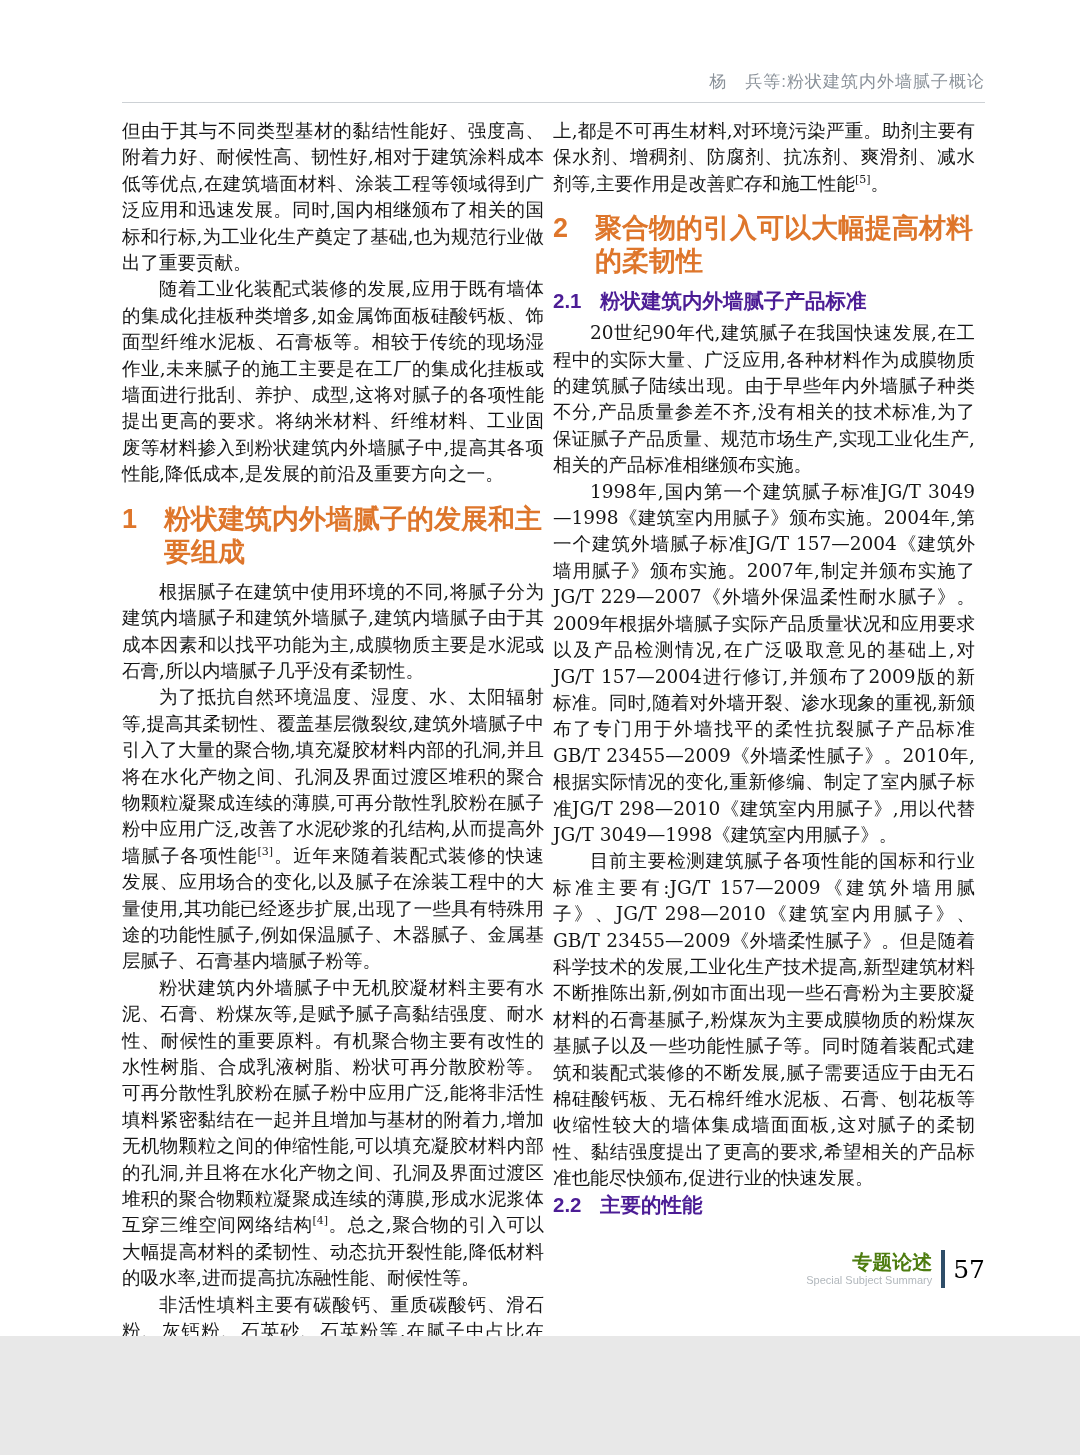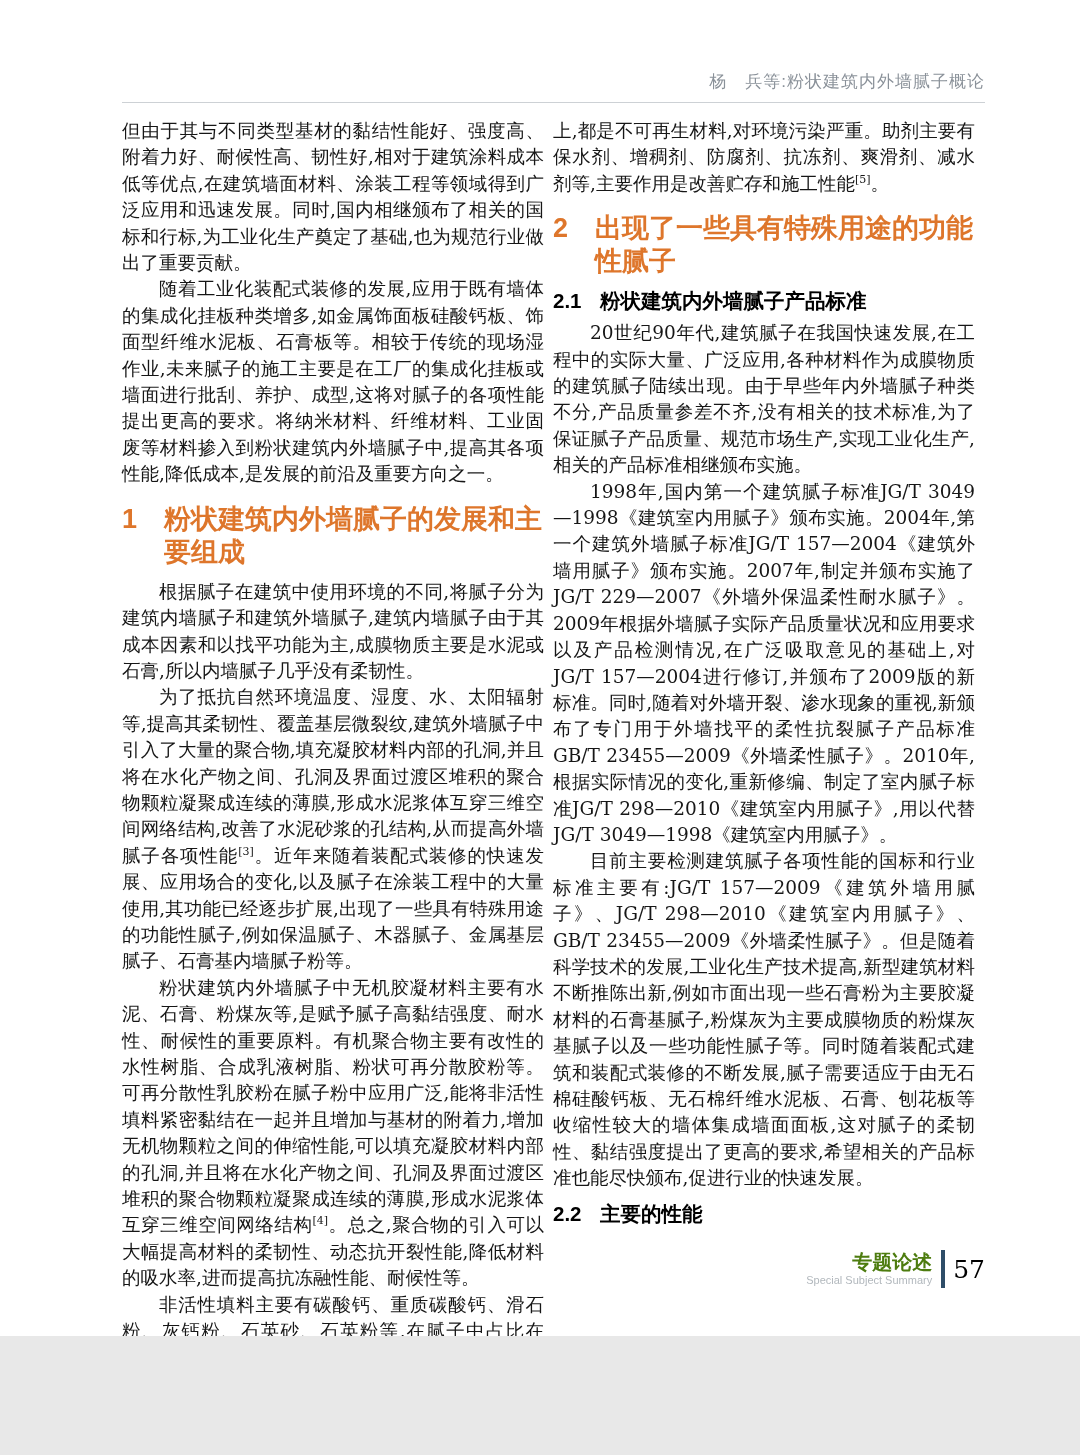--- a/index.html
+++ b/index.html
@@ -41,23 +41,23 @@
     font-family:"Liberation Sans","DejaVu Sans",sans-serif;
     font-weight:bold;color:#de762b;
     font-size:27px;line-height:33px;
     margin:15px 0 10px 0;
   }
   .sec-heading .num{flex:0 0 42px;}
   .sec-heading .txt{flex:1;}
   .subsec-heading{
     display:flex;
     font-family:"Liberation Sans","DejaVu Sans",sans-serif;
-    font-weight:bold;color:#000000;
+    font-weight:bold;color:#4c1d95;
     font-size:20.5px;line-height:25px;
-    margin:9px 0 7px 0;
+    margin:0 0 7px 0;
   }
   .subsec-heading .num{flex:0 0 47px;}
   .subsec-heading .txt{flex:1;}
   .page-footer{
     position:absolute;right:95px;bottom:48px;
     display:flex;align-items:center;
   }
   .footer-labels{
     display:flex;flex-direction:column;align-items:flex-end;
     margin-right:9px;
@@ -92,33 +92,33 @@
       <p class="body no-indent">但由于其与不同类型基材的黏结性能好、强度高、附着力好、耐候性高、韧性好,相对于建筑涂料成本低等优点,在建筑墙面材料、涂装工程等领域得到广泛应用和迅速发展。同时,国内相继颁布了相关的国标和行标,为工业化生产奠定了基础,也为规范行业做出了重要贡献。</p>
       <p class="body">随着工业化装配式装修的发展,应用于既有墙体的集成化挂板种类增多,如金属饰面板硅酸钙板、饰面型纤维水泥板、石膏板等。相较于传统的现场湿作业,未来腻子的施工主要是在工厂的集成化挂板或墙面进行批刮、养护、成型,这将对腻子的各项性能提出更高的要求。将纳米材料、纤维材料、工业固废等材料掺入到粉状建筑内外墙腻子中,提高其各项性能,降低成本,是发展的前沿及重要方向之一。</p>
 
       <div class="sec-heading">
         <span class="num">1</span>
         <span class="txt">粉状建筑内外墙腻子的发展和主要组成</span>
       </div>
 
       <p class="body">根据腻子在建筑中使用环境的不同,将腻子分为建筑内墙腻子和建筑外墙腻子,建筑内墙腻子由于其成本因素和以找平功能为主,成膜物质主要是水泥或石膏,所以内墙腻子几乎没有柔韧性。</p>
 
-      <p class="body"><span>为了抵抗自然环境温度、湿度、水、太阳辐射等,提高其柔韧性、覆盖基层微裂纹,建筑外墙腻子中引入了大量的聚合物,填充凝胶材料内部的孔洞,并且将在水化产物之间、孔洞及界面过渡区堆积的聚合物颗粒凝聚成连续的薄膜,形成水泥浆体互穿三维空间网络结构,改善了水泥砂浆的孔结构,从而提高外墙腻子各项性能</span><sup class="cite">[3]</sup><span>。近年来随着装配式装修的快速发展、应用场合的变化,以及腻子在涂装工程中的大量使用,其功能已经逐步扩展,出现了一些具有特殊用途的功能性腻子,例如保温腻子、木器腻子、金属基层腻子、石膏基内墙腻子粉等。</span></p>
+      <p class="body"><span>为了抵抗自然环境温度、湿度、水、太阳辐射等,提高其柔韧性、覆盖基层微裂纹,建筑外墙腻子中引入了大量的聚合物,填充凝胶材料内部的孔洞,并且将在水化产物之间、孔洞及界面过渡区堆积的聚合物颗粒凝聚成连续的薄膜,可再分散性乳胶粉在腻子粉中应用广泛,改善了水泥砂浆的孔结构,从而提高外墙腻子各项性能</span><sup class="cite">[3]</sup><span>。近年来随着装配式装修的快速发展、应用场合的变化,以及腻子在涂装工程中的大量使用,其功能已经逐步扩展,出现了一些具有特殊用途的功能性腻子,例如保温腻子、木器腻子、金属基层腻子、石膏基内墙腻子粉等。</span></p>
 
       <p class="body"><span>粉状建筑内外墙腻子中无机胶凝材料主要有水泥、石膏、粉煤灰等,是赋予腻子高黏结强度、耐水性、耐候性的重要原料。有机聚合物主要有改性的水性树脂、合成乳液树脂、粉状可再分散胶粉等。可再分散性乳胶粉在腻子粉中应用广泛,能将非活性填料紧密黏结在一起并且增加与基材的附着力,增加无机物颗粒之间的伸缩性能,可以填充凝胶材料内部的孔洞,并且将在水化产物之间、孔洞及界面过渡区堆积的聚合物颗粒凝聚成连续的薄膜,形成水泥浆体互穿三维空间网络结构</span><sup class="cite">[4]</sup><span>。总之,聚合物的引入可以大幅提高材料的柔韧性、动态抗开裂性能,降低材料的吸水率,进而提高抗冻融性能、耐候性等。</span></p>
 
       <p class="body">非活性填料主要有碳酸钙、重质碳酸钙、滑石粉、灰钙粉、石英砂、石英粉等,在腻子中占比在60%以</p>
     </div>
 
     <div class="col">
       <p class="body no-indent"><span>上,都是不可再生材料,对环境污染严重。助剂主要有保水剂、增稠剂、防腐剂、抗冻剂、爽滑剂、减水剂等,主要作用是改善贮存和施工性能</span><sup class="cite">[5]</sup><span>。</span></p>
 
       <div class="sec-heading">
         <span class="num">2</span>
-        <span class="txt">出现了一些具有特殊用途的功能性腻子</span>
+        <span class="txt">聚合物的引入可以大幅提高材料的柔韧性</span>
       </div>
 
       <div class="subsec-heading">
         <span class="num">2.1</span>
         <span class="txt">粉状建筑内外墙腻子产品标准</span>
       </div>
 
       <p class="body">20世纪90年代,建筑腻子在我国快速发展,在工程中的实际大量、广泛应用,各种材料作为成膜物质的建筑腻子陆续出现。由于早些年内外墙腻子种类不分,产品质量参差不齐,没有相关的技术标准,为了保证腻子产品质量、规范市场生产,实现工业化生产,相关的产品标准相继颁布实施。</p>
       <p class="body">1998年,国内第一个建筑腻子标准JG/T 3049—1998《建筑室内用腻子》颁布实施。2004年,第一个建筑外墙腻子标准JG/T 157—2004《建筑外墙用腻子》颁布实施。2007年,制定并颁布实施了JG/T 229—2007《外墙外保温柔性耐水腻子》。2009年根据外墙腻子实际产品质量状况和应用要求以及产品检测情况,在广泛吸取意见的基础上,对JG/T 157—2004进行修订,并颁布了2009版的新标准。同时,随着对外墙开裂、渗水现象的重视,新颁布了专门用于外墙找平的柔性抗裂腻子产品标准GB/T 23455—2009《外墙柔性腻子》。2010年,根据实际情况的变化,重新修编、制定了室内腻子标准JG/T 298—2010《建筑室内用腻子》,用以代替JG/T 3049—1998《建筑室内用腻子》。</p>
       <p class="body">目前主要检测建筑腻子各项性能的国标和行业标准主要有:JG/T 157—2009《建筑外墙用腻子》、JG/T 298—2010《建筑室内用腻子》、GB/T 23455—2009《外墙柔性腻子》。但是随着科学技术的发展,工业化生产技术提高,新型建筑材料不断推陈出新,例如市面出现一些石膏粉为主要胶凝材料的石膏基腻子,粉煤灰为主要成膜物质的粉煤灰基腻子以及一些功能性腻子等。同时随着装配式建筑和装配式装修的不断发展,腻子需要适应于由无石棉硅酸钙板、无石棉纤维水泥板、石膏、刨花板等收缩性较大的墙体集成墙面面板,这对腻子的柔韧性、黏结强度提出了更高的要求,希望相关的产品标准也能尽快颁布,促进行业的快速发展。</p>

